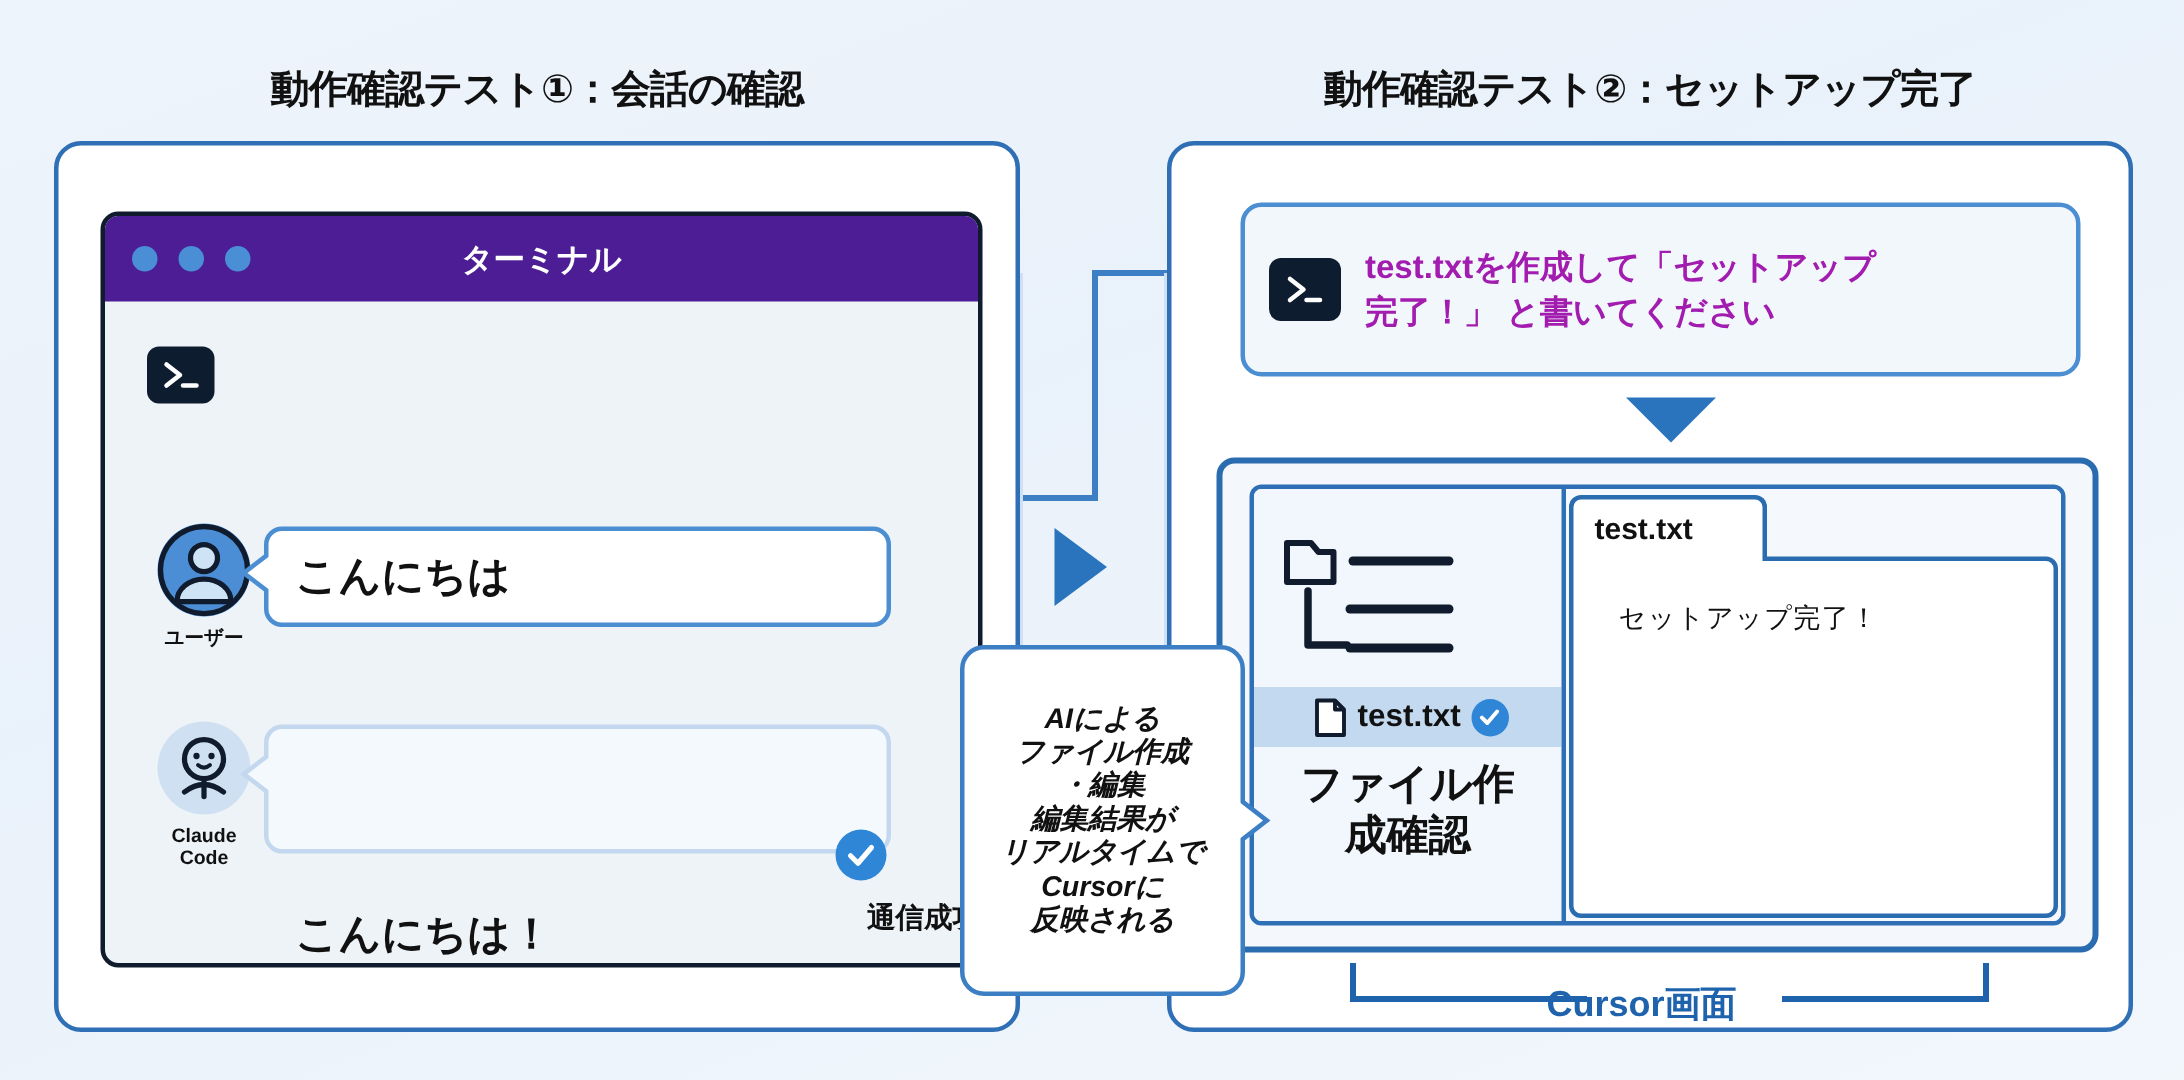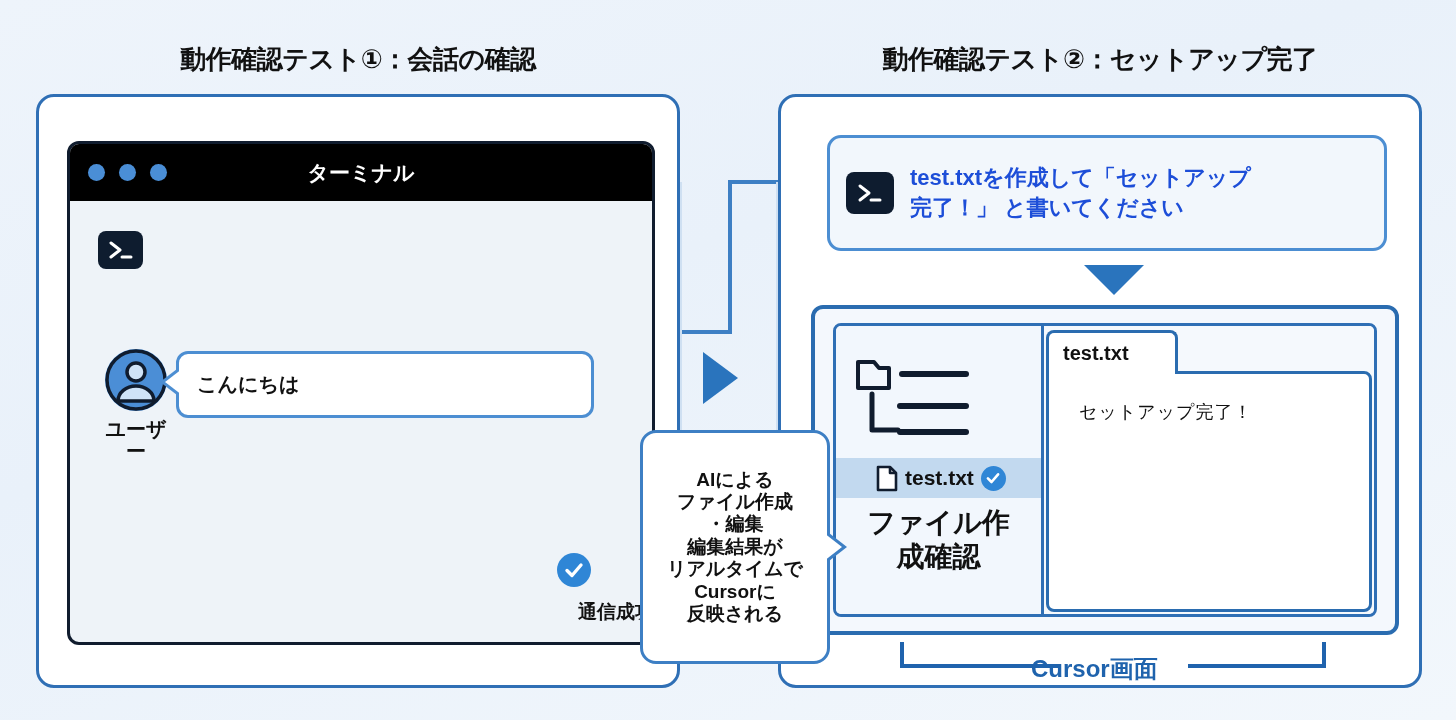--- a/index.html
+++ b/index.html
@@ -41,21 +41,21 @@
     position: absolute;
     left: 28px; top: 44px;
     width: 588px; height: 504px;
     border: 3px solid #101c2e;
     border-radius: 12px;
     background: #eef3f8;
     overflow: hidden;
   }
   #terminal-titlebar {
     height: 57px;
-    background: #000000;
+    background: #4c1d95;
     display: flex;
     align-items: center;
     position: relative;
   }
   .tb-dots { display: flex; gap: 14px; margin-left: 18px; }
   .tb-dot { width: 17px; height: 17px; border-radius: 50%; background: #4a8ed6; }
   #terminal-title {
     position: absolute; left: 0; right: 0;
     text-align: center;
     color: #ffffff;
@@ -79,30 +79,30 @@
   .chat-row { position: absolute; display: flex; align-items: flex-start; }
   #row-user   { left: 26px; top: 148px; }
   #row-claude { left: 26px; top: 280px; }
 
   .avatar-wrap { width: 80px; display: flex; flex-direction: column; align-items: center; }
   .avatar { width: 62px; height: 62px; border-radius: 50%; display: block; }
   #avatar-user   { background: #4b8ed6; }
   #avatar-claude { background: #cfe0f3; }
   .avatar-name {
     margin-top: 7px;
-    font-size: 20px; font-weight: 700; line-height: 1.12;
+    font-size: 13px; font-weight: 700; line-height: 1.12;
     text-align: center; color: #111; white-space: pre-line;
   }
 
   
   .bubble {
     position: relative;
     border-radius: 12px;
     padding: 14px 18px;
-    font-size: 20px;
+    font-size: 28px;
     font-weight: 700;
     line-height: 1.32;
     white-space: pre-line;
   }
   #bubble-user {
     width: 418px; height: 67px;
     border: 3px solid #4c8ed2;
     background: #ffffff;
     margin-top: 2px;
     display: flex; align-items: center;
@@ -149,21 +149,21 @@
     border: 3px solid #4c8ed2;
     border-radius: 14px;
     background: #f2f7fc;
     display: flex; align-items: center;
     padding: 0 16px;
     gap: 16px;
   }
   #prompt-icon { width: 48px; height: 42px; flex: none; }
   #prompt-text {
     font-size: 22px; font-weight: 700; line-height: 1.36;
-    white-space: pre-line; color: #1d4ed8;
+    white-space: pre-line; color: #a21caf;
   }
 
   
   #down-arrow {
     position: absolute;
     left: 303px; top: 168px;
     width: 0; height: 0;
     border-left: 30px solid transparent;
     border-right: 30px solid transparent;
     border-top: 30px solid #2a74bd;
@@ -264,21 +264,21 @@
     left: 640px; top: 430px;
     width: 190px; height: 234px;
     background: #ffffff;
     border: 3px solid #3d7fc4;
     border-radius: 16px;
     display: flex; align-items: center; justify-content: center;
     z-index: 6;
   }
   #callout-text {
     font-size: 19px; font-weight: 700; line-height: 1.18;
-    text-align: center; white-space: pre-line; color: #111;
+    text-align: center; white-space: pre-line; color: #111; font-style: italic;
   }
   #callout .tail-out, #callout .tail-in {
     border-top: 14px solid transparent;
     border-bottom: 14px solid transparent;
   }
   #callout .tail-out { right: -20px; top: 100px; left: auto; border-left: 18px solid #3d7fc4; }
   #callout .tail-in  { right: -15px; top: 100px; left: auto; border-left: 18px solid #ffffff; }
 
   
   #play-triangle {
@@ -343,20 +343,41 @@
             </svg>
             <div class="avatar-name">ユーザー</div>
           </div>
           <div class="bubble" id="bubble-user">
             <span class="tail-out"></span>
             <span class="tail-in"></span>
             <span>こんにちは</span>
           </div>
         </div>
 
+        <div class="chat-row" id="row-claude">
+          <div class="avatar-wrap">
+            <svg class="avatar" id="avatar-claude" viewBox="0 0 62 62">
+              <circle cx="31" cy="31" r="30" fill="#cfe0f3"></circle>
+              <circle cx="31" cy="25" r="13" fill="none" stroke="#101c2e" stroke-width="3.5"></circle>
+              <circle cx="26" cy="23" r="2.1" fill="#101c2e"></circle>
+              <circle cx="36" cy="23" r="2.1" fill="#101c2e"></circle>
+              <path d="M 27 29 q 4 3.5 8 0" fill="none" stroke="#101c2e" stroke-width="2.6" stroke-linecap="round"></path>
+              <line x1="31" y1="38" x2="31" y2="50" stroke="#101c2e" stroke-width="3.5" stroke-linecap="round"></line>
+              <path d="M 18 47 q 13 -10 26 0" fill="none" stroke="#101c2e" stroke-width="3.5" stroke-linecap="round"></path>
+            </svg>
+            <div class="avatar-name">Claude
+Code</div>
+          </div>
+          <div class="bubble" id="bubble-claude">
+            <span class="tail-out"></span>
+            <span class="tail-in"></span>
+            <span>こんにちは！
+何かお手伝いしましょうか？</span>
+          </div>
+        </div>
 
         <span class="check-badge" id="check-comm">
           <svg width="22" height="22" viewBox="0 0 22 22">
             <polyline points="4,11.5 9,16.5 18,6" fill="none" stroke="#fff" stroke-width="3.4" stroke-linecap="round" stroke-linejoin="round"></polyline>
           </svg>
         </span>
         <div id="status-ok">通信成功</div>
 
       </div>
     </div>

